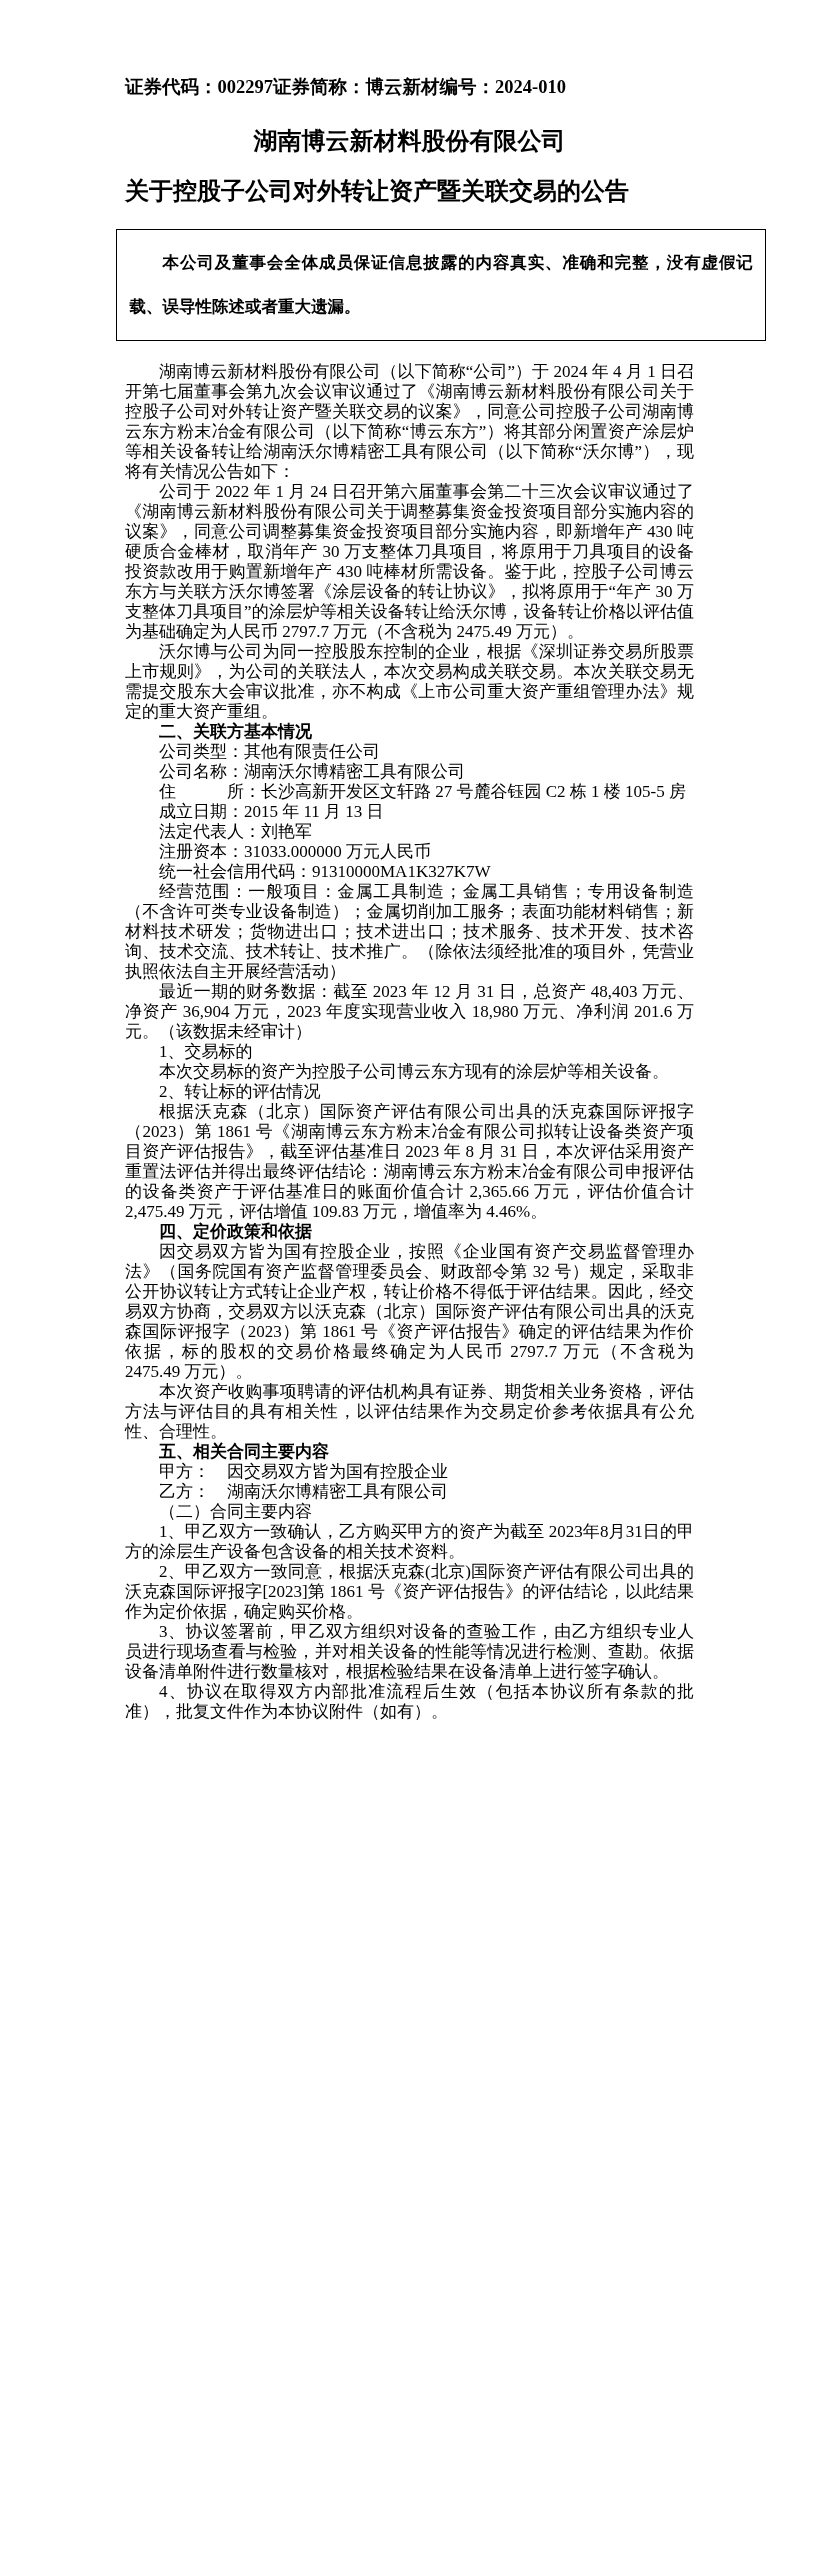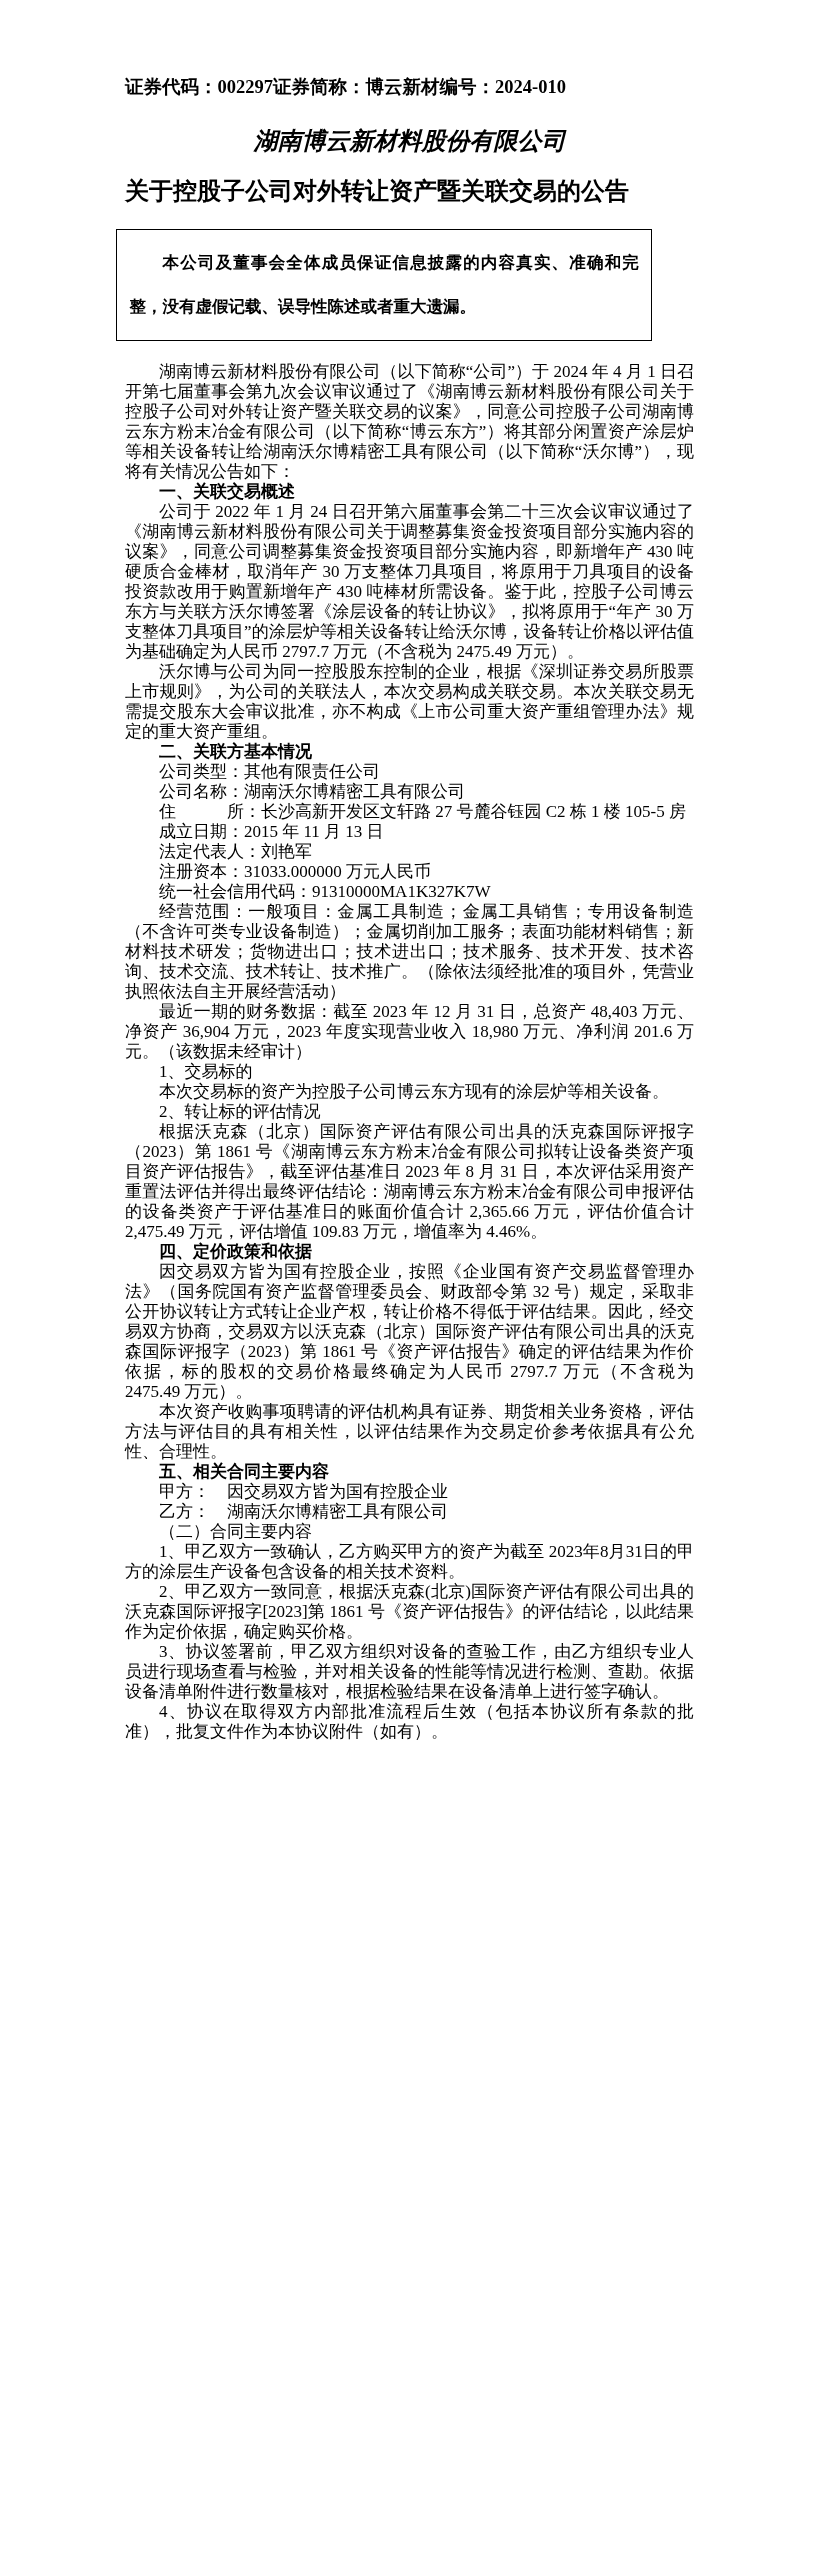--- a/index.html
+++ b/index.html
@@ -26,32 +26,31 @@
     font-weight: bold;
     line-height: 23px;
     white-space: nowrap;
   }
   .title1 {
     margin: 27px 0 0 0;
     text-align: center;
     font-size: 24px;
     font-weight: bold;
     line-height: 30px;
-    font-style: italic;
   }
   .title2 {
     margin: 19.6px 0 0 0;
     text-align: left;
     font-size: 24px;
     font-weight: bold;
     line-height: 30px;
   }
   .disclaimer-box {
     box-sizing: border-box;
-    width: 536px;
+    width: 650px;
     margin: 23px 0 12px -8.8px;
     border: 1.5px solid #000000;
     padding: 11.3px 12.4px;
   }
   .disclaimer-box p {
     margin: 0;
     font-size: 16.5px;
     font-weight: bold;
     line-height: 44px;
     text-indent: 2em;
@@ -85,21 +84,20 @@
 
   <h1 class="title1">湖南博云新材料股份有限公司</h1>
   <h1 class="title2">关于控股子公司对外转让资产暨关联交易的公告</h1>
 
   <div class="disclaimer-box">
     <p>本公司及董事会全体成员保证信息披露的内容真实、准确和完整，没有虚假记载、误导性陈述或者重大遗漏。</p>
   </div>
 
   <div class="doc-body" id="body-content">
       <p class="para p">湖南博云新材料股份有限公司（以下简称“公司”）于 2024 年 4 月 1 日召开第七届董事会第九次会议审议通过了《湖南博云新材料股份有限公司关于控股子公司对外转让资产暨关联交易的议案》，同意公司控股子公司湖南博云东方粉末冶金有限公司（以下简称“博云东方”）将其部分闲置资产涂层炉等相关设备转让给湖南沃尔博精密工具有限公司（以下简称“沃尔博”），现将有关情况公告如下：</p>
-      <p class="para h">一、关联交易概述</p>
       <p class="para p">公司于 2022 年 1 月 24 日召开第六届董事会第二十三次会议审议通过了《湖南博云新材料股份有限公司关于调整募集资金投资项目部分实施内容的议案》，同意公司调整募集资金投资项目部分实施内容，即新增年产 430 吨硬质合金棒材，取消年产 30 万支整体刀具项目，将原用于刀具项目的设备投资款改用于购置新增年产 430 吨棒材所需设备。鉴于此，控股子公司博云东方与关联方沃尔博签署《涂层设备的转让协议》，拟将原用于“年产 30 万支整体刀具项目”的涂层炉等相关设备转让给沃尔博，设备转让价格以评估值为基础确定为人民币 2797.7 万元（不含税为 2475.49 万元）。</p>
       <p class="para p">沃尔博与公司为同一控股股东控制的企业，根据《深圳证券交易所股票上市规则》，为公司的关联法人，本次交易构成关联交易。本次关联交易无需提交股东大会审议批准，亦不构成《上市公司重大资产重组管理办法》规定的重大资产重组。</p>
       <p class="para h">二、关联方基本情况</p>
       <p class="para p">公司类型：其他有限责任公司</p>
       <p class="para p">公司名称：湖南沃尔博精密工具有限公司</p>
       <p class="para p">住　　　所：长沙高新开发区文轩路 27 号麓谷钰园 C2 栋 1 楼 105-5 房</p>
       <p class="para p">成立日期：2015 年 11 月 13 日</p>
       <p class="para p">法定代表人：刘艳军</p>
       <p class="para p">注册资本：31033.000000 万元人民币</p>
       <p class="para p">统一社会信用代码：91310000MA1K327K7W</p>

